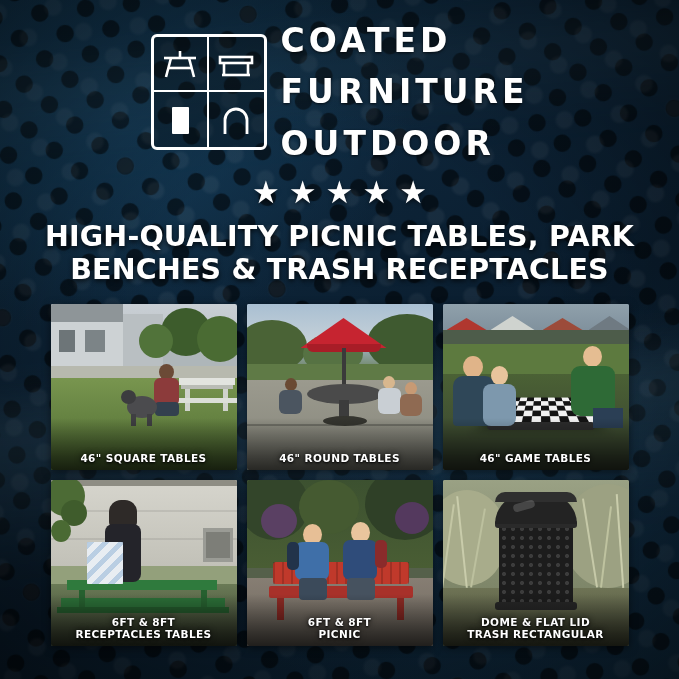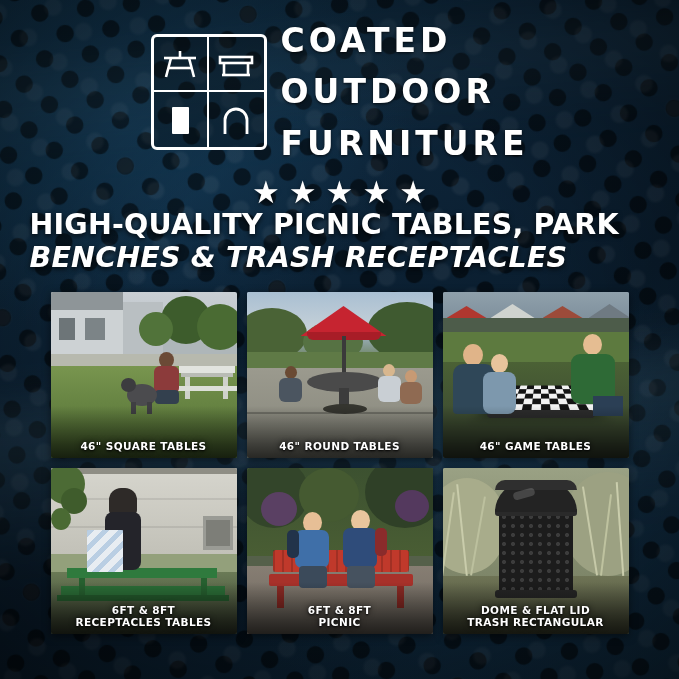--- a/index.html
+++ b/index.html
@@ -118,31 +118,32 @@
   }
   .star {
     color: #ffffff;
     font-size: 31px;
     line-height: 1;
     text-shadow: 0 2px 4px rgba(0,0,0,0.6);
   }
 
   
   .headline {
+    margin-top: 12px;
     width: 620px;
-    text-align: left;
+    text-align: center;
     color: #ffffff;
     font-family: "DejaVu Sans", sans-serif;
     font-weight: bold;
     font-size: 28.5px;
     line-height: 1.16;
     letter-spacing: 0.2px;
     text-shadow: 0 2px 5px rgba(0,0,0,0.75);
   }
-  .headline .l2 { display: block; font-style: italic; }
+  .headline .l2 { display: block; }
 
   
   .grid {
     margin-top: 18px;
     width: 600px;
     display: grid;
     grid-template-columns: repeat(3, 186px);
     grid-template-rows: 166px 166px;
     gap: 10px;
     justify-content: center;
@@ -230,22 +231,22 @@
           </svg>
         </div>
         <div class="logo-cell br">
           <svg width="40" height="36" viewBox="0 0 40 36" fill="none" stroke="#fff" stroke-width="2.8">
             <path d="M9 32 L9 18 A11 11 0 0 1 31 18 L31 32"></path>
           </svg>
         </div>
       </div>
       <div class="logo-wordmark">
         <div class="logo-line">COATED</div>
+        <div class="logo-line">FURNITURE</div>
         <div class="logo-line">OUTDOOR</div>
-        <div class="logo-line">FURNITURE</div>
       </div>
     </div>
 
     <div class="stars">
       <span class="star">★</span>
       <span class="star">★</span>
       <span class="star">★</span>
       <span class="star">★</span>
       <span class="star">★</span>
     </div>

